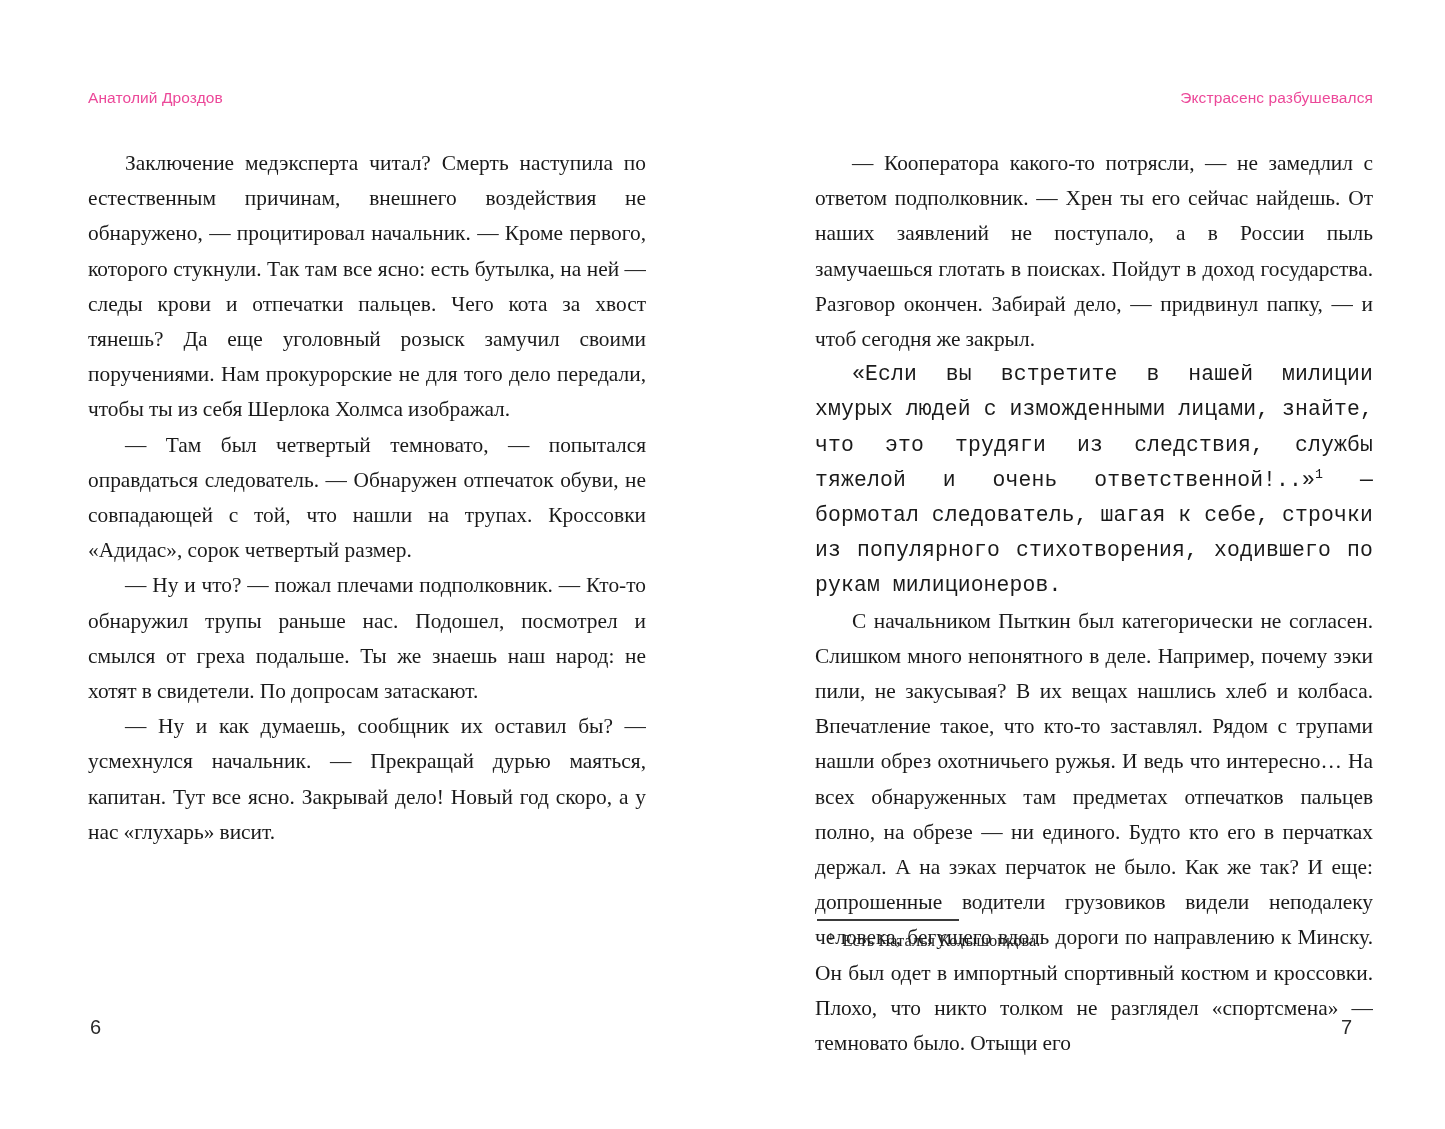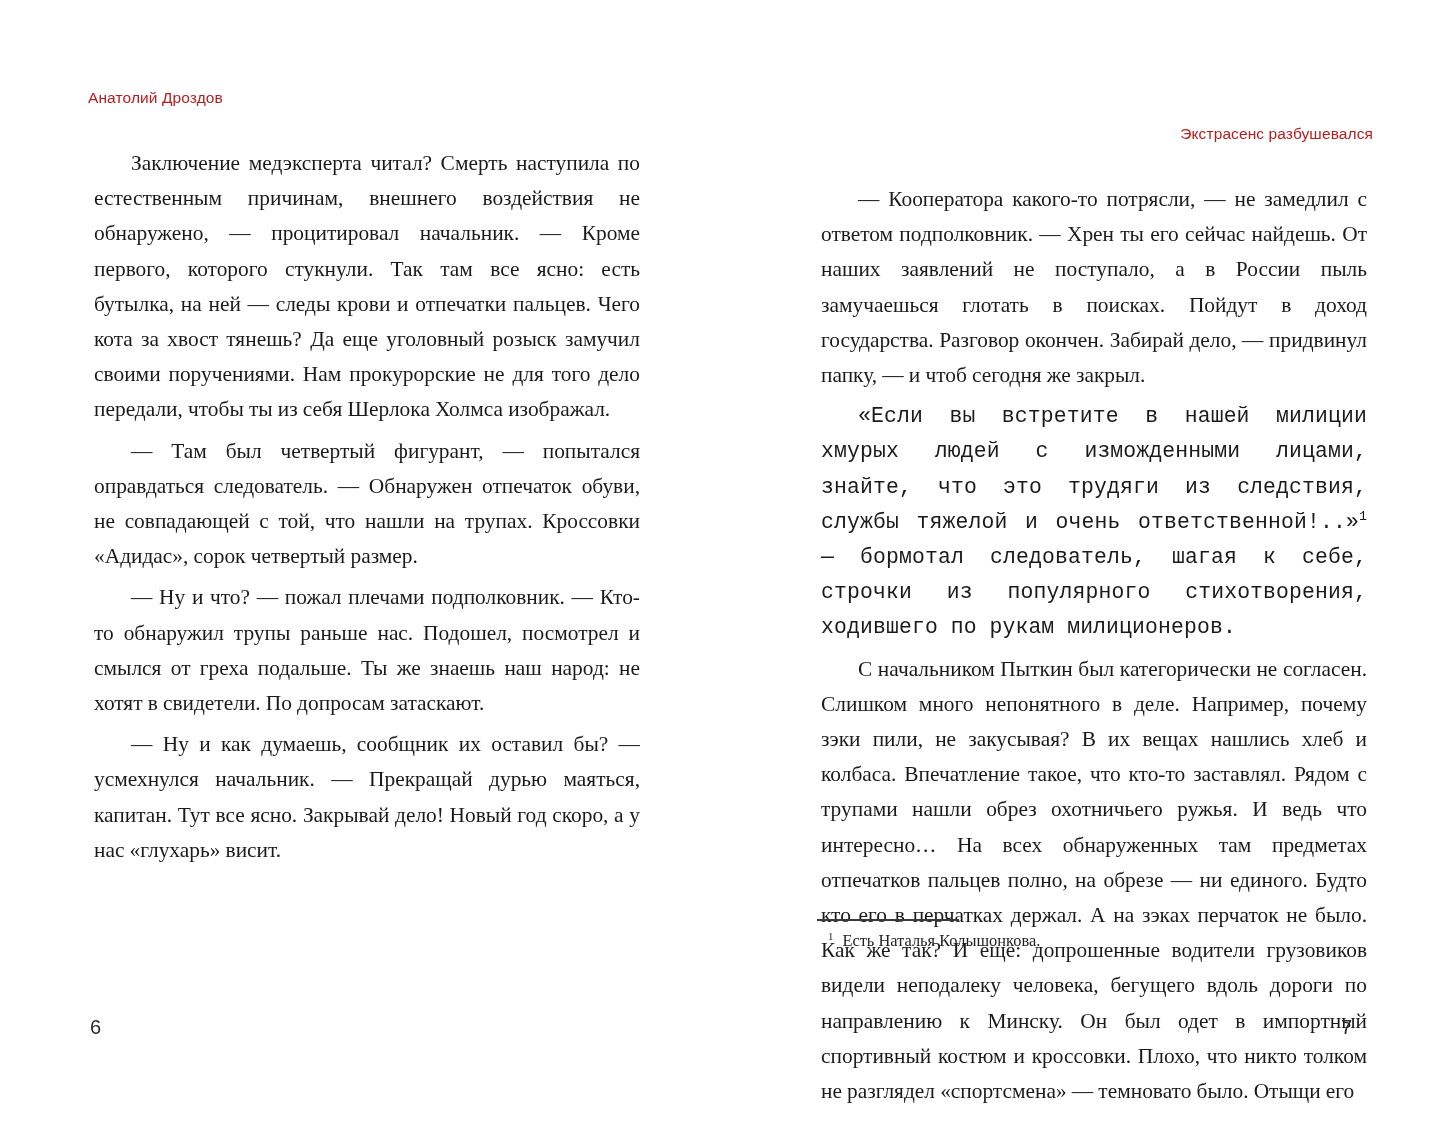--- a/index.html
+++ b/index.html
@@ -35,34 +35,34 @@
     height: 960px;
   }
   .page-left  .page-inner { left: 88px; }
   .page-right .page-inner { left: 93px; }
 
   
   .running-head {
     font-family: "Liberation Sans", "DejaVu Sans", sans-serif;
     font-size: 15.5px;
     letter-spacing: 0.1px;
-    color: #b91c1c;
+    color: #ec4899;
     height: 20px;
     line-height: 20px;
     white-space: nowrap;
   }
   .running-head.align-left  { text-align: left; }
-  .running-head.align-right { text-align: right; margin-top: 36px; }
+  .running-head.align-right { text-align: right; }
 
   
   .body-text {
     margin-top: 38px;
   }
   .body-text p {
-    margin: 6px;
+    margin: 0;
     font-size: 21.4px;
     line-height: 35.2px;
     text-align: justify;
     text-justify: inter-word;
     text-indent: 37px;
     hyphens: manual;
     word-spacing: -0.2px;
   }
   .body-text p.tracked {
     letter-spacing: 0.15px;
@@ -119,21 +119,21 @@
 
 <div class="spread">
 
   <div class="page page-left">
     <div class="page-inner">
 
       <div class="running-head align-left">Анатолий Дроздов</div>
 
       <div class="body-text">
         <p>Заключение медэксперта читал? Смерть наступила по естественным причинам, внешнего воздействия не обнаружено, — процитировал начальник. — Кроме первого, которого стукнули. Так там все ясно: есть бутылка, на ней — следы крови и отпечатки пальцев. Чего кота за хвост тянешь? Да еще уголовный розыск замучил своими поручениями. Нам прокурорские не для того дело передали, чтобы ты из себя Шерлока Холмса изображал.</p>
-        <p>— Там был четвертый фигурант, — попытался оправдаться следователь. — Обнаружен отпечаток обуви, не совпадающей с той, что нашли на трупах. Кроссовки «Адидас», сорок четвертый размер.</p>
+        <p>— Там был четвертый темновато, — попытался оправдаться следователь. — Обнаружен отпечаток обуви, не совпадающей с той, что нашли на трупах. Кроссовки «Адидас», сорок четвертый размер.</p>
         <p>— Ну и что? — пожал плечами подполковник. — Кто-то обнаружил трупы раньше нас. Подошел, посмотрел и смылся от греха подальше. Ты же знаешь наш народ: не хотят в свидетели. По допросам затаскают.</p>
         <p>— Ну и как думаешь, сообщник их оставил бы? — усмехнулся начальник. — Прекращай дурью маяться, капитан. Тут все ясно. Закрывай дело! Новый год скоро, а у нас «глухарь» висит.</p>
       </div>
 
     </div>
 
     <div class="folio">6</div>
   </div>
 
   <div class="page page-right">

